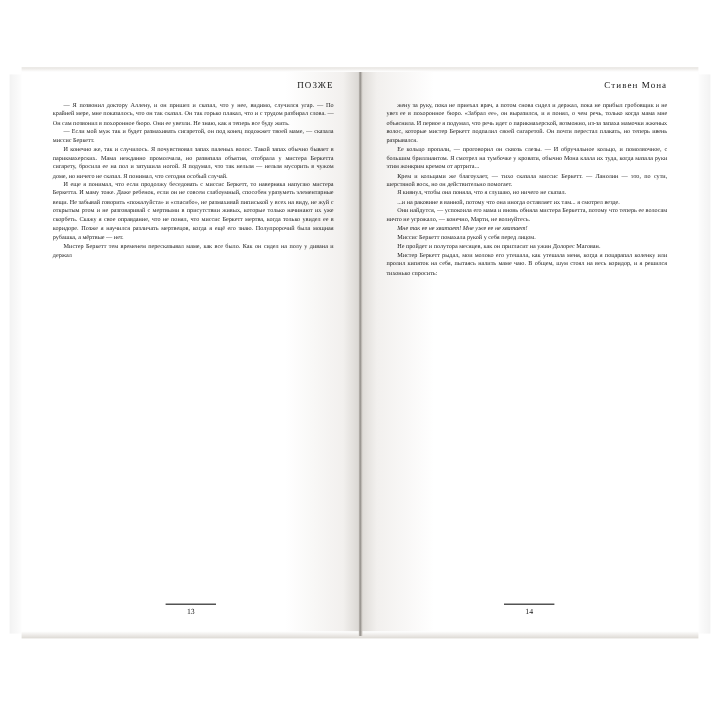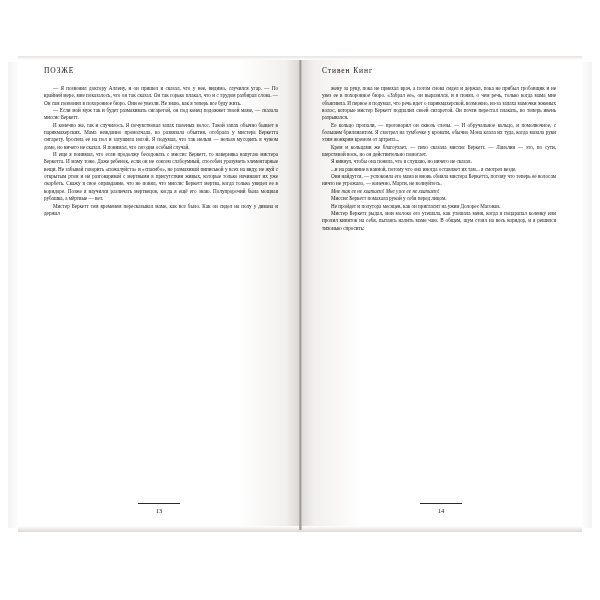--- a/index.html
+++ b/index.html
@@ -48,21 +48,21 @@
     width: 3px;
     height: 100%;
     margin-left: -1.5px;
     background: linear-gradient(to right, #c9c5c0, #8e8a85 40%, #b3afaa 60%, #cfcbc6);
     z-index: 5;
   }
   .running-head {
     font-family: "Liberation Serif", serif;
     font-size: 7.5px;
     letter-spacing: 0.9px;
-    text-align: left;
+    text-align: right;
     color: #161616;
     margin: 0 0 10px 0;
     text-transform: none;
   }
   .col {
     font-size: 5.15px;
     line-height: 7.35px;
     text-align: justify;
     color: #1a1a1a;
     hyphens: auto;
@@ -142,21 +142,21 @@
         <p>И еще я понимал, что если продолжу беседовать с миссис Беркетт, то наверняка напугаю мистера Беркетта. И маму тоже. Даже ребенок, если он не совсем слабоумный, способен уразуметь элементарные вещи. Не забывай говорить «пожалуйста» и «спасибо», не размахивай пиписькой у всех на виду, не жуй с открытым ртом и не разговаривай с мертвыми в присутствии живых, которые только начинают их уже скорбеть. Скажу я свое оправдание, что не понял, что миссис Беркетт мертва, когда только увидел ее в коридоре. Позже я научился различать мертвецов, когда я ещё его знаю. Полупророчий была мощная рубашка, а мёртвые — нет.</p>
         <p>Мистер Беркетт тем временем пересказывал маме, как все было. Как он сидел на полу у дивана и держал</p>
       </div>
       <div class="folio">
         <div class="rule"></div>
         <span>13</span>
       </div>
     </div>
 
     <div class="page right">
-      <div class="running-head">Стивен Кинг</div>
+      <div class="running-head">Стивен Мона</div>
       <div class="col">
         <p>жену за руку, пока не приехал врач, а потом снова сидел и держал, пока не прибыл гробовщик и не увез ее в похоронное бюро. «Забрал ее», он выразился, и я понял, о чем речь, только когда мама мне объяснила. И первое я подумал, что речь идет о парикмахерской, возможно, из-за запаха мамочки жженых волос, которые мистер Беркетт подпалил своей сигаретой. Он почти перестал плакать, но теперь ивень разрывался.</p>
         <p>Ее кольцо пропали, — проговорил он сквозь слезы. — И обручальное кольцо, и помолвочное, с большим бриллиантом. Я смотрел на тумбочке у кровати, обычно Мона клала их туда, когда мазала руки этим жонкрим кремом от артрита...</p>
         <p>Крем и кольцами же благоухает, — тихо сказала миссис Беркетт. — Ланолин — это, по сути, шерстяной воск, но он действительно помогает.</p>
         <p>Я кивнул, чтобы она поняла, что я слушаю, но ничего не сказал.</p>
         <p>...и на раковине в ванной, потому что она иногда оставляет их там... я смотрел везде.</p>
         <p>Они найдутся, — успокоила его мама и вновь обняла мистера Беркетта, потому что теперь ее волосам ничто не угрожало, — конечно, Марти, не волнуйтесь.</p>
         <p class="em">Мне так ее не хватает! Мне уже ее не хватает!</p>
         <p>Миссис Беркетт помахала рукой у себя перед лицом.</p>
         <p>Не пройдет и полутора месяцев, как он пригласит на ужин Долорес Магован.</p>

